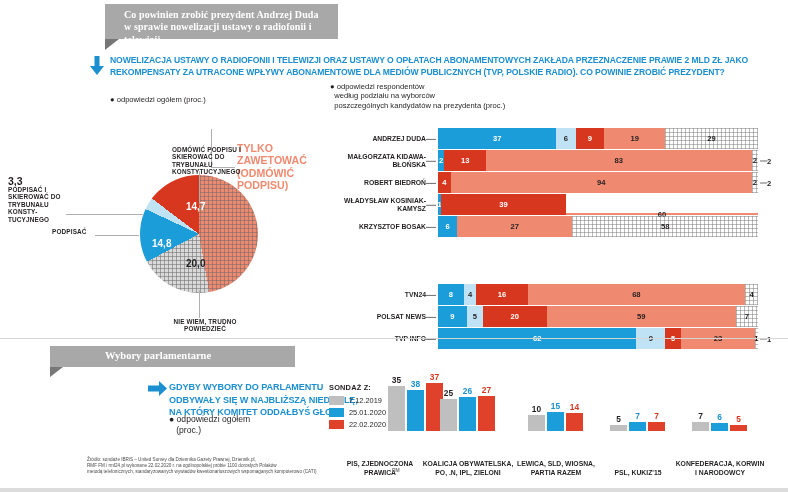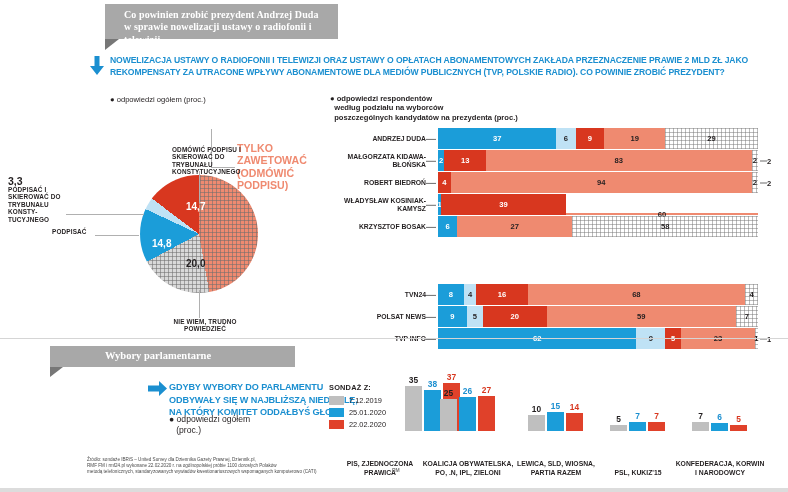--- a/index.html
+++ b/index.html
@@ -36,21 +36,21 @@
     letter-spacing:-.1px;
   }
   #q1{left:110px;top:54px;width:640px;}
   #q2{left:169px;top:381px;width:190px;font-size:9.1px;line-height:12.6px;}
 
   .arrow-down{position:absolute;left:90px;top:56px;width:14px;height:19px;}
   .arrow-right{position:absolute;left:148px;top:381px;width:19px;height:15px;}
 
   .bullet-note{position:absolute;font-size:7.6px;line-height:9.4px;color:#231f20;}
   #note-pie{left:110px;top:95px;}
-  #note-cand{left:330px;top:94px;font-weight:bold;}
+  #note-cand{left:330px;top:82px;}
   #note-src{left:330px;top:258px;}
   #note-parl{left:169px;top:414px;font-size:8.6px;line-height:10.6px;}
 
   
   #pie-wrap{position:absolute;left:140px;top:175px;width:118px;height:118px;}
   #pie{width:118px;height:118px;border-radius:50%;
     background:conic-gradient(
       #ef8a70 0deg 170deg,
       #d9d9d9 170deg 242deg,
       #1b9dd9 242deg 295deg,
@@ -276,21 +276,21 @@
           <span class="lg-lab">25.01.2020</span>
         </div>
         <div class="lg-row">
           <span class="sw" style="background: rgb(224, 65, 42);"></span>
           <span class="lg-lab">22.02.2020</span>
         </div>
       </div>
   </div>
 
   <div id="chart-parties">
-      <div class="pgroup" style="left: 17px; padding-left: 36px;">
+      <div class="pgroup" style="left: 0px; padding-left: 36px;">
         <div class="pbar s0" style="height: 45.5px;">
           <span>35</span>
         </div>
         <div class="pbar s1" style="height: 41px;">
           <span>38</span>
         </div>
         <div class="pbar s2" style="height: 48.1px;">
           <span>37</span>
         </div>
       </div>

